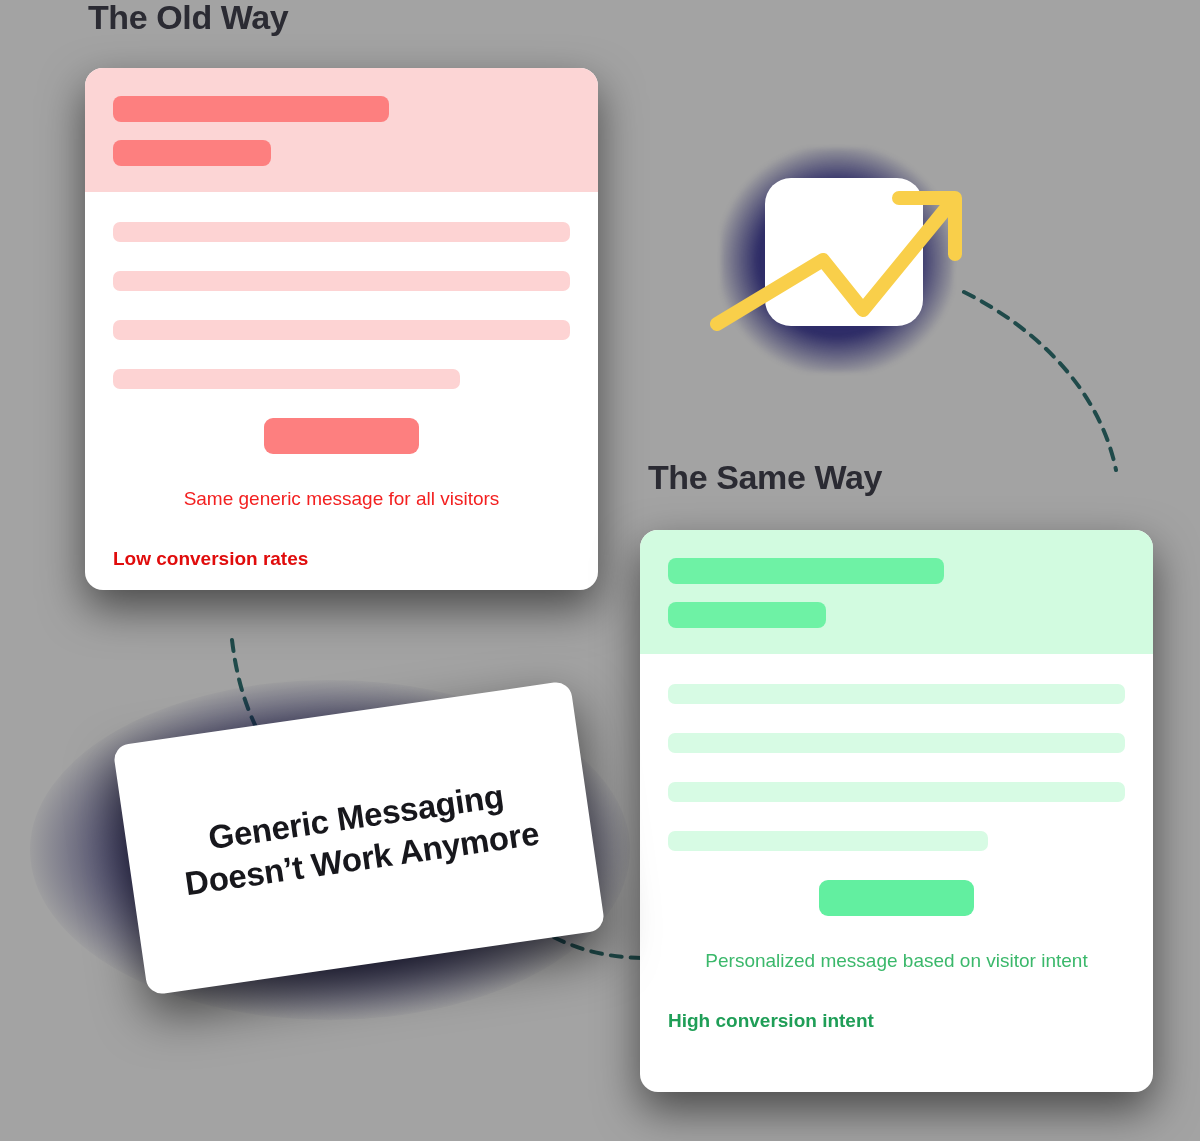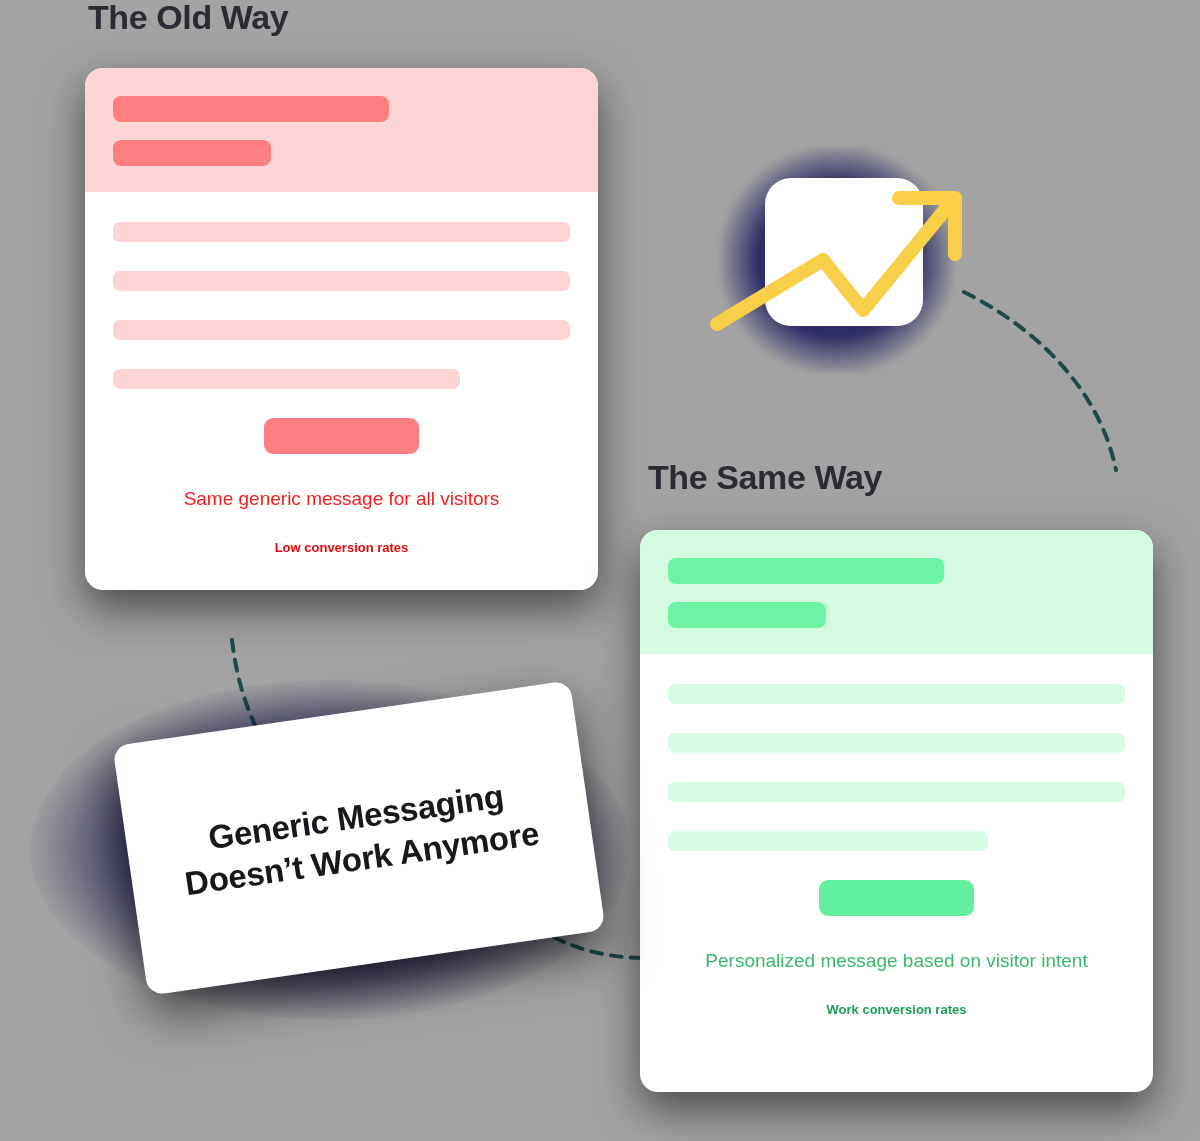--- a/index.html
+++ b/index.html
@@ -67,24 +67,23 @@
     height: 36px;
     border-radius: 9px;
     margin: 14px auto 0 auto;
   }
   .caption {
     text-align: center;
     font-size: 19px;
     margin-top: 34px;
   }
   .verdict {
-    text-align: center;
-    font-size: 13px;
+    font-size: 19px;
     font-weight: 700;
-    margin-top: 30px;
+    margin-top: 38px;
     padding-bottom: 18px;
   }
 
   
   #card-old { left: 85px; top: 68px; width: 513px; height: 522px; }
   #card-old .card-header { background: #fcd5d5; }
   #card-old .hdr-bar-1, #card-old .hdr-bar-2 { background: #fd7f7f; }
   #card-old .body-bar { background: #fdd3d3; }
   #card-old .cta { background: #fd7f7f; width: 34%; }
   #card-old .caption { color: #f32020; }
@@ -215,21 +214,21 @@
       <div class="bar hdr-bar-1"></div>
       <div class="bar hdr-bar-2"></div>
     </div>
     <div class="card-body">
       <div class="bar body-bar" style="width:100%"></div>
       <div class="bar body-bar" style="width:100%"></div>
       <div class="bar body-bar" style="width:100%"></div>
       <div class="bar body-bar" style="width:70%"></div>
       <div class="cta"></div>
       <div class="caption">Personalized message based on visitor intent</div>
-      <div class="verdict">Work conversion rates</div>
+      <div class="verdict">High conversion intent</div>
     </div>
   </div>
 
   <div id="pull-quote">
     <div class="quote-text">
       <span>Generic Messaging</span><br>
       <span>Doesn’t Work Anymore</span>
     </div>
   </div>
 

